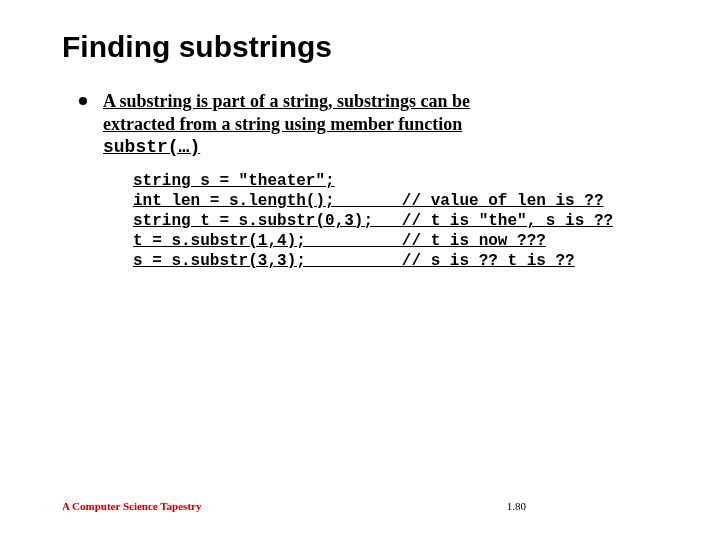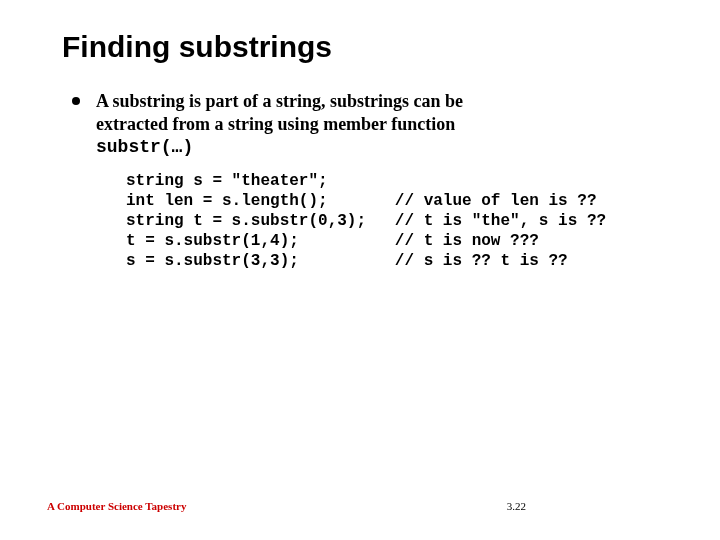--- a/index.html
+++ b/index.html
@@ -19,23 +19,24 @@
     padding: 30px 50px 0 62px;
   }
   .title {
     font-family: Arial, Helvetica, sans-serif;
     font-weight: bold;
     font-size: 30px;
     color: #000000;
     margin: 0 0 26px 0;
   }
   .bullets {
-    margin: 4px;
+    margin: 11px;
     padding: 0;
     list-style: none;
+    text-decoration: underline;
   }
   .bullets > li {
     position: relative;
     padding-left: 30px;
     margin-bottom: 8px;
     font-size: 18px;
     line-height: 1.25;
   }
   .bullets > li::before {
     content: "";
@@ -58,21 +59,21 @@
   .code-block {
     font-family: "Courier New", Courier, monospace;
     font-size: 16px;
     font-weight: bold;
     white-space: pre;
     margin: 12px 0 24px 30px;
     line-height: 1.25;
   }
   .footer-left {
     position: absolute;
-    left: 47px;
+    left: 62px;
     bottom: 28px;
     font-family: Georgia, "Times New Roman", serif;
     font-weight: bold;
     font-size: 11px;
     color: #cc0000;
   }
   .footer-right {
     position: absolute;
     right: 50px;
     bottom: 28px;
@@ -95,15 +96,15 @@
       </span>
       <div class="code-block">string s = "theater";
 int len = s.length();       // value of len is ??
 string t = s.substr(0,3);   // t is "the", s is ??
 t = s.substr(1,4);          // t is now ???
 s = s.substr(3,3);          // s is ?? t is ??</div>
     </li>
   </ul>
 
   <div class="footer-left">A Computer Science Tapestry</div>
-  <div class="footer-right">3.22</div>
+  <div class="footer-right">1.80</div>
 
 </div>
 
 </body></html>

